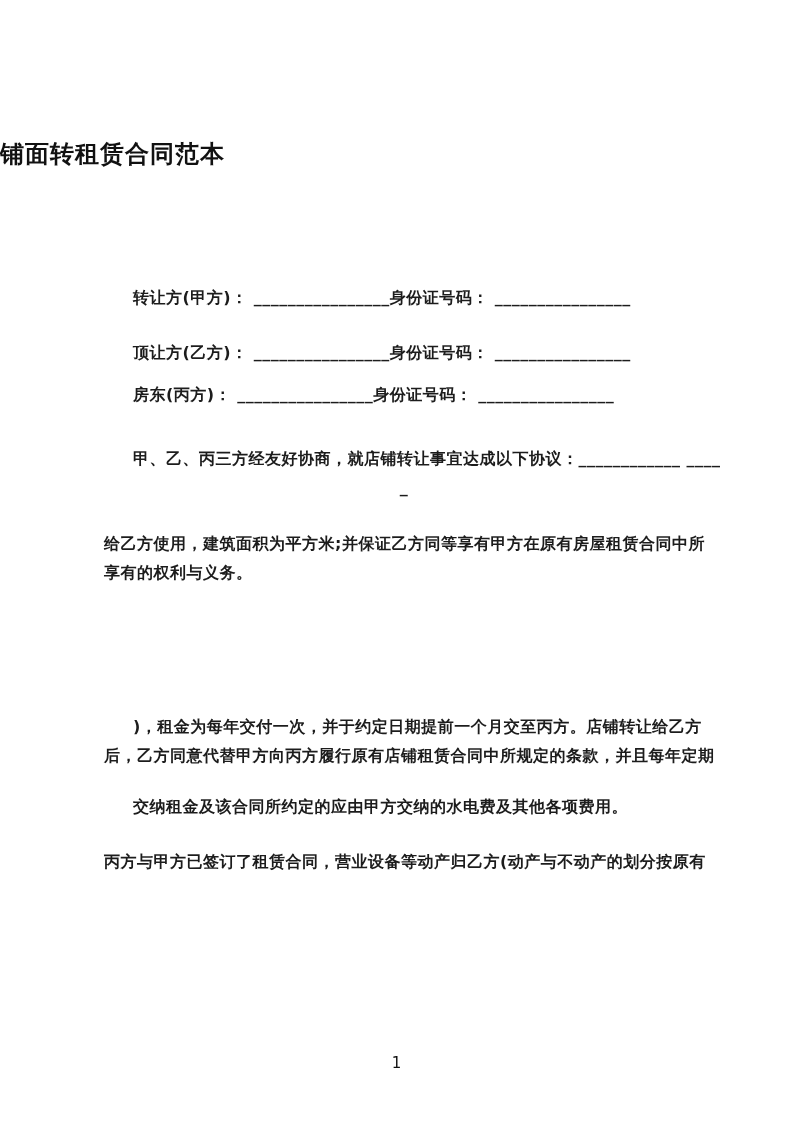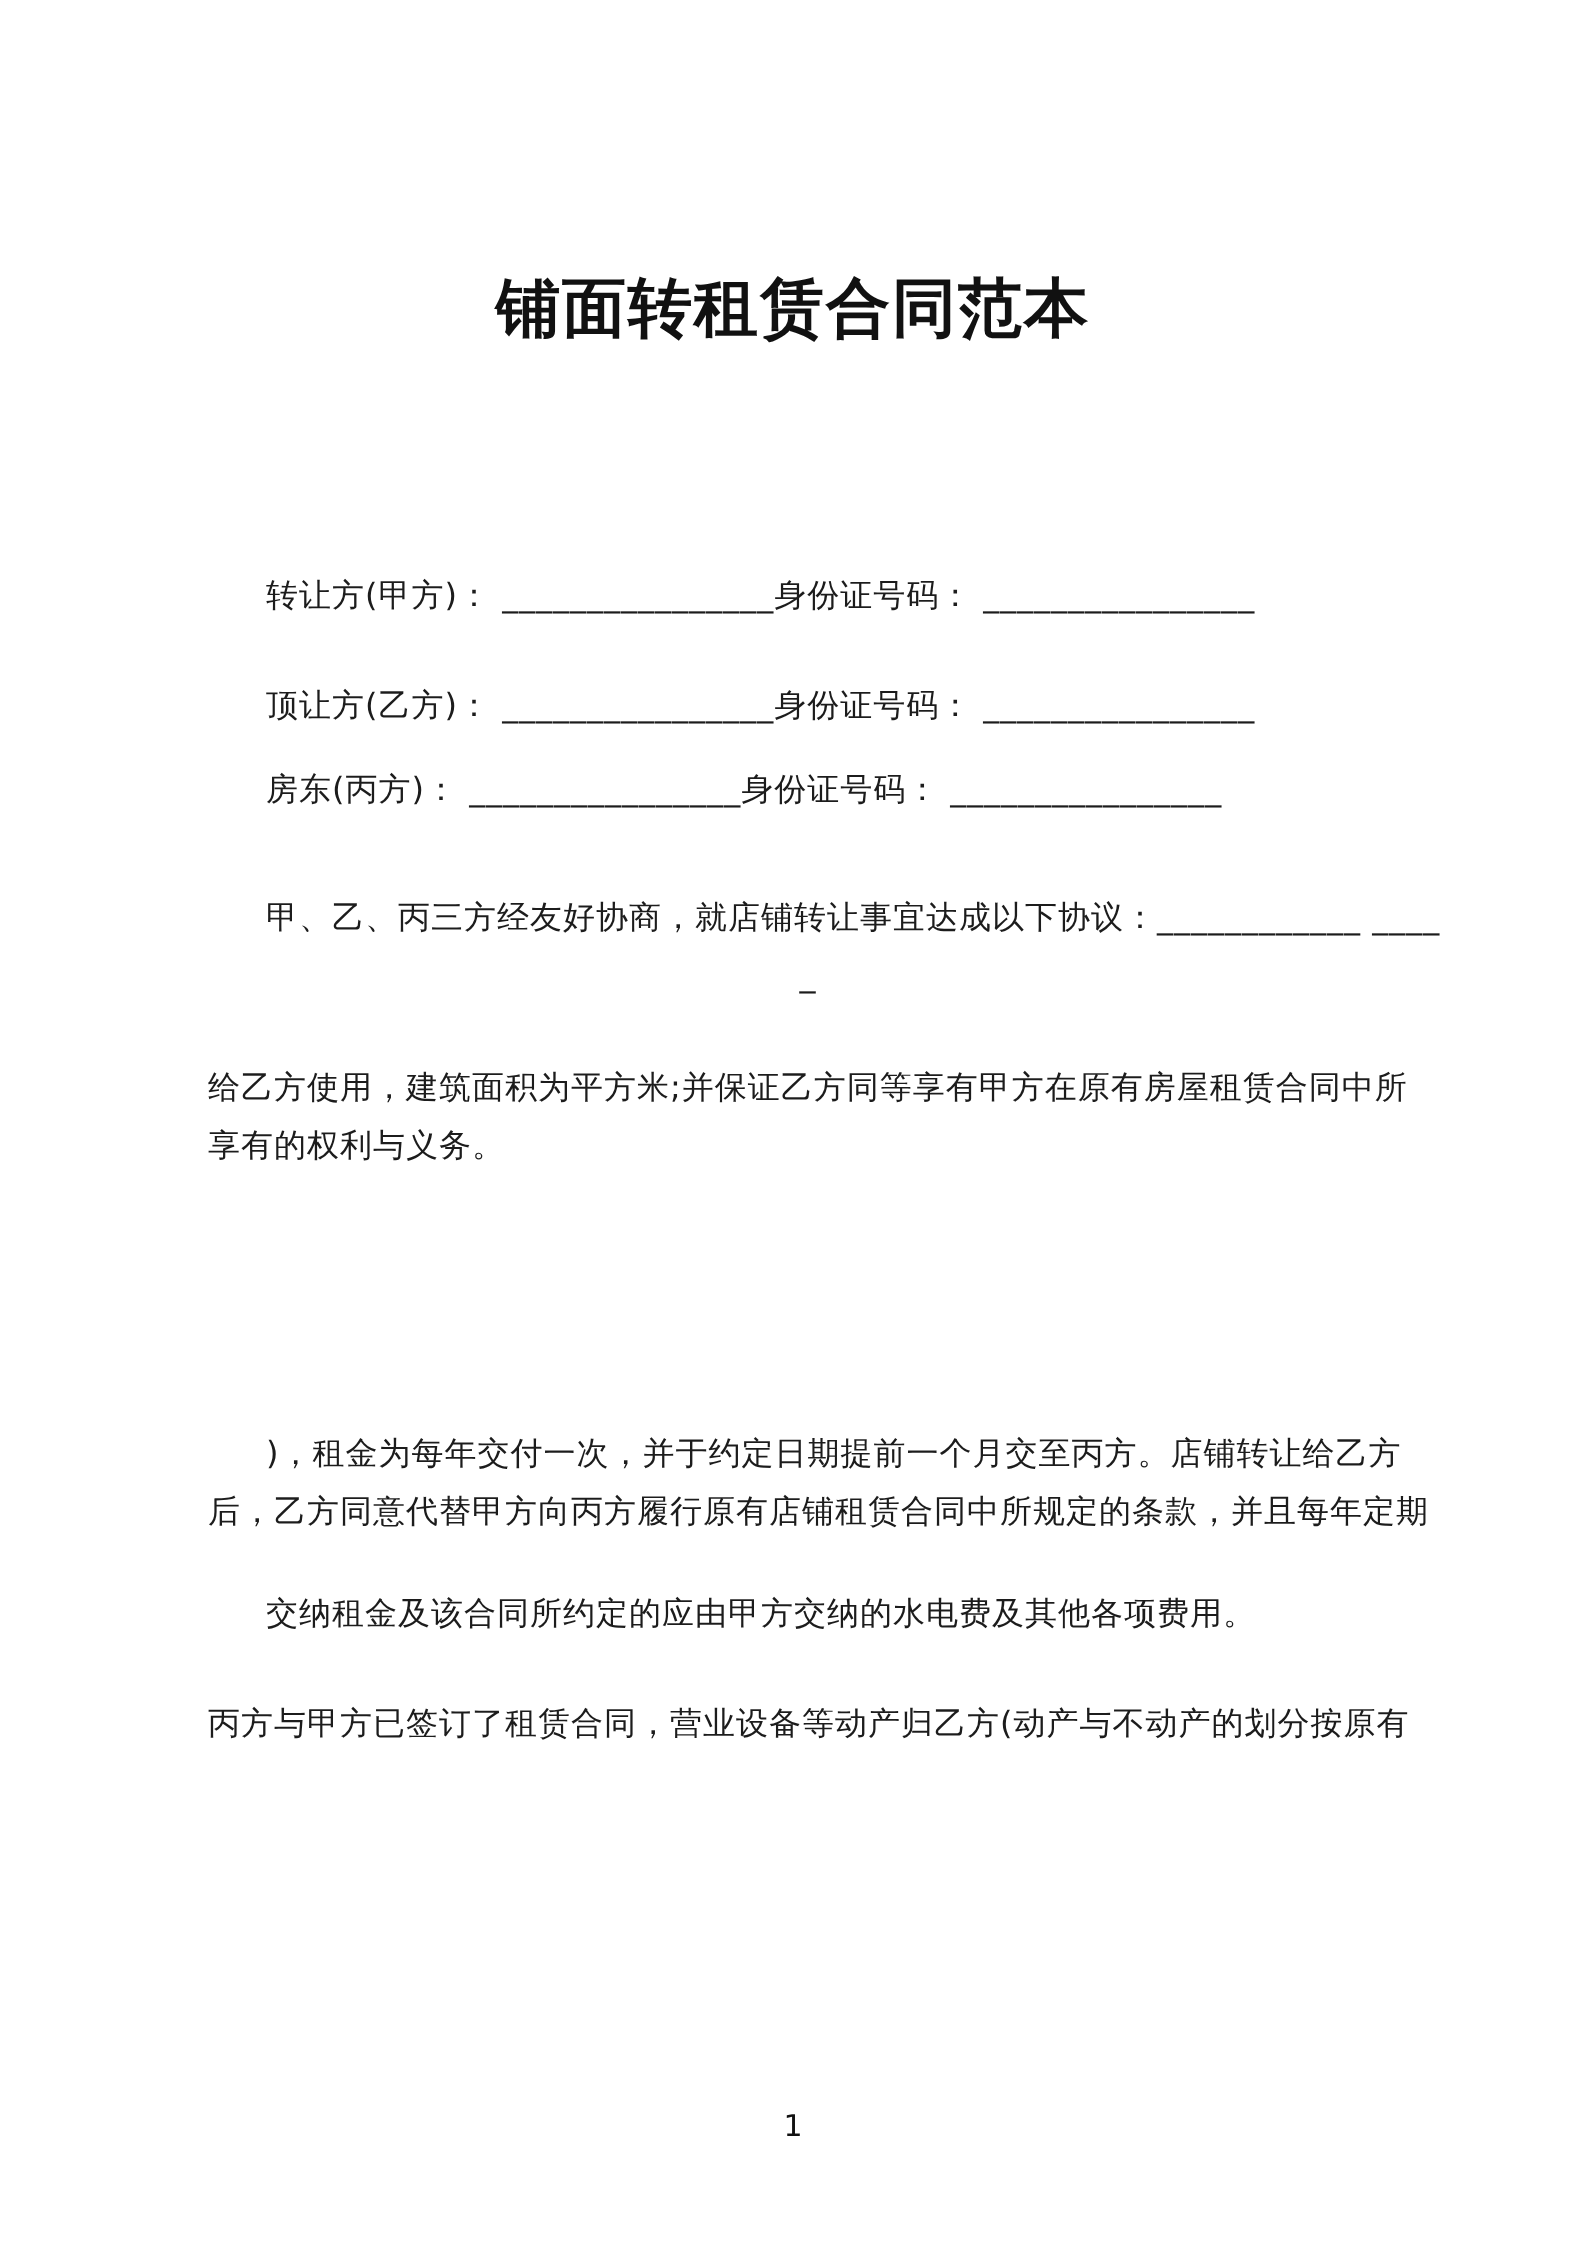--- a/index.html
+++ b/index.html
@@ -15,34 +15,33 @@
     overflow: hidden;
     font-family: "DejaVu Sans", "Liberation Sans", sans-serif;
     color: #1c1c1c;
   }
   .doc-title {
     position: absolute;
     top: 138px;
     left: 0;
     width: 793px;
     margin: 0;
-    text-align: center;
-    font-size: 32px;
+    font-size: 24px;
     line-height: 32px;
     font-weight: bold;
     letter-spacing: 1px;
     color: #111111;
   }
   .block {
     position: absolute;
     left: 104px;
     width: 600px;
     font-size: 16px;
     line-height: 29px;
-    font-weight: 400;
+    font-weight: 700;
   }
   .ln {
     white-space: pre;
     letter-spacing: 0.5px;
   }
   .ind {
     padding-left: 29px;
   }
   
   .b-party1 { top: 283px; }

